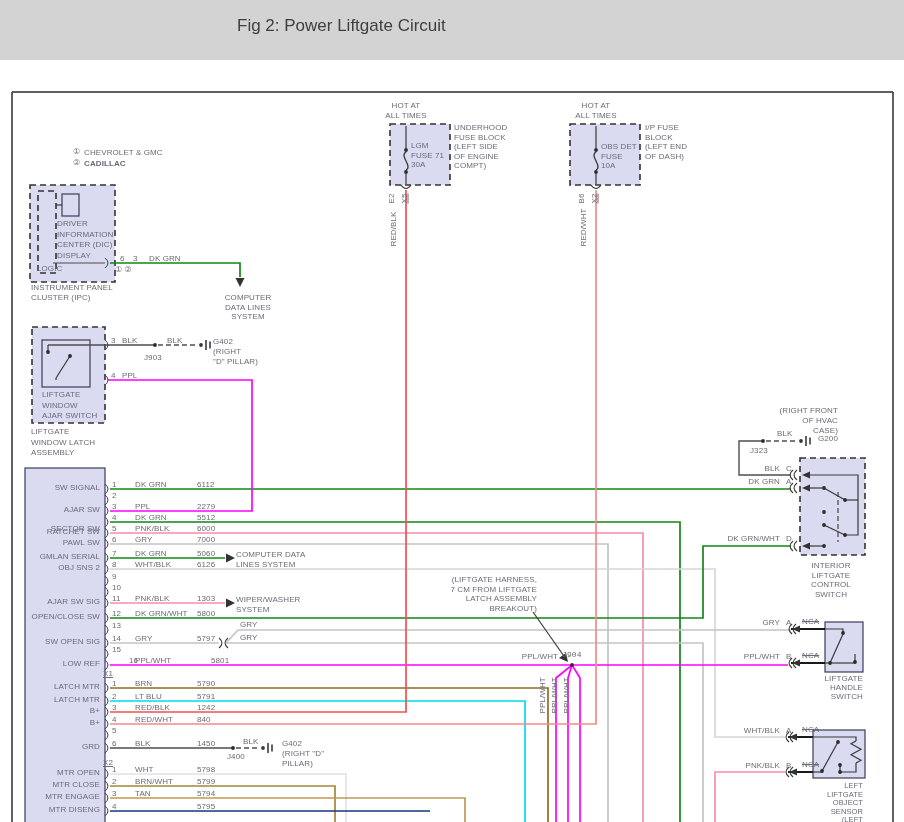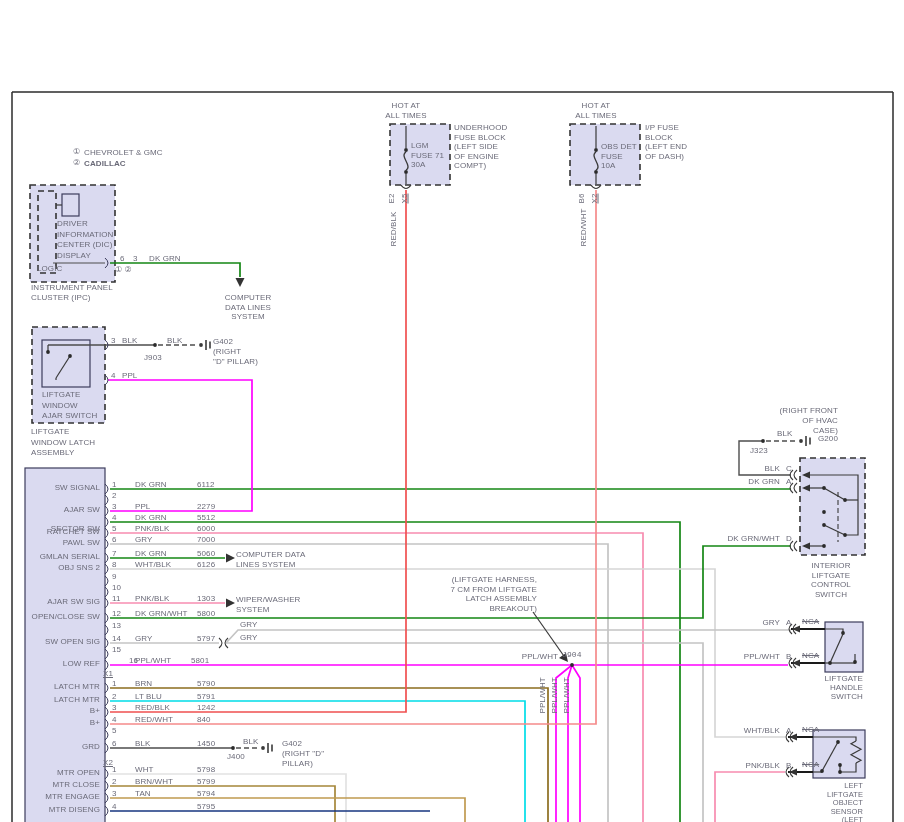--- a/index.html
+++ b/index.html
@@ -14,20 +14,23 @@
   .lbl.rot{white-space:nowrap;transform-origin:0 100%;transform:rotate(-90deg);}
   .lbl.ctr{transform:translateX(-50%);text-align:center;}
   .lbl.ra{transform:translateX(-100%);text-align:right;}
   .lbl.und{text-decoration:underline;}
   .lbl.stk{text-decoration:line-through;}
 </style>
 </head>
 <body>
 
 <div id="page">
+  <div id="banner">
+    <span id="figure-title">Fig 2: Power Liftgate Circuit</span>
+  </div>
   <div id="stage">
     <svg id="wire-layer" width="904" height="822" viewBox="0 0 904 822">
         <rect x="30" y="185" width="85" height="97" fill="#dadaf0" stroke="#333333" stroke-width="1.6" stroke-dasharray="6,4"></rect>
         <rect x="38" y="191" width="18" height="82" fill="#dadaf0" stroke="#333333" stroke-width="1.6" stroke-dasharray="6,4"></rect>
         <rect x="62" y="194" width="17" height="22" fill="#dadaf0" stroke="#3c3c5c" stroke-width="1.2"></rect>
         <rect x="32" y="327" width="73" height="96" fill="#dadaf0" stroke="#333333" stroke-width="1.6" stroke-dasharray="6,4"></rect>
         <rect x="42" y="340" width="48" height="47" fill="#dadaf0" stroke="#3c3c5c" stroke-width="1.2"></rect>
         <rect x="390" y="124" width="60" height="61" fill="#dadaf0" stroke="#333333" stroke-width="1.6" stroke-dasharray="6,4"></rect>
         <rect x="570" y="124" width="70" height="61" fill="#dadaf0" stroke="#333333" stroke-width="1.6" stroke-dasharray="6,4"></rect>
         <rect x="25" y="468" width="80" height="360" fill="#dadaf0" stroke="#3c3c5c" stroke-width="1.2"></rect>
@@ -235,21 +238,21 @@
         <div class="lbl" style="left: 197px; top: 609px;">5800</div>
         <div class="lbl" style="left: 112px; top: 621px;">13</div>
         <div class="lbl" style="left: 112px; top: 634px;">14</div>
         <div class="lbl ra" style="left: 100px; top: 637px;">SW OPEN SIG</div>
         <div class="lbl" style="left: 135px; top: 634px;">GRY</div>
         <div class="lbl" style="left: 197px; top: 634px;">5797</div>
         <div class="lbl" style="left: 112px; top: 645px;">15</div>
         <div class="lbl" style="left: 129px; top: 656px;">16</div>
         <div class="lbl ra" style="left: 100px; top: 659px;">LOW REF</div>
         <div class="lbl" style="left: 135px; top: 656px;">PPL/WHT</div>
-        <div class="lbl" style="left: 191px; top: 656px;">5801</div>
+        <div class="lbl" style="left: 211px; top: 656px;">5801</div>
         <div class="lbl und" style="left: 103px; top: 669px;">X1</div>
         <div class="lbl" style="left: 112px; top: 679px;">1</div>
         <div class="lbl ra" style="left: 100px; top: 682px;">LATCH MTR</div>
         <div class="lbl" style="left: 135px; top: 679px;">BRN</div>
         <div class="lbl" style="left: 197px; top: 679px;">5790</div>
         <div class="lbl" style="left: 112px; top: 692px;">2</div>
         <div class="lbl ra" style="left: 100px; top: 695px;">LATCH MTR</div>
         <div class="lbl" style="left: 135px; top: 692px;">LT BLU</div>
         <div class="lbl" style="left: 197px; top: 692px;">5791</div>
         <div class="lbl" style="left: 112px; top: 703px;">3</div>

